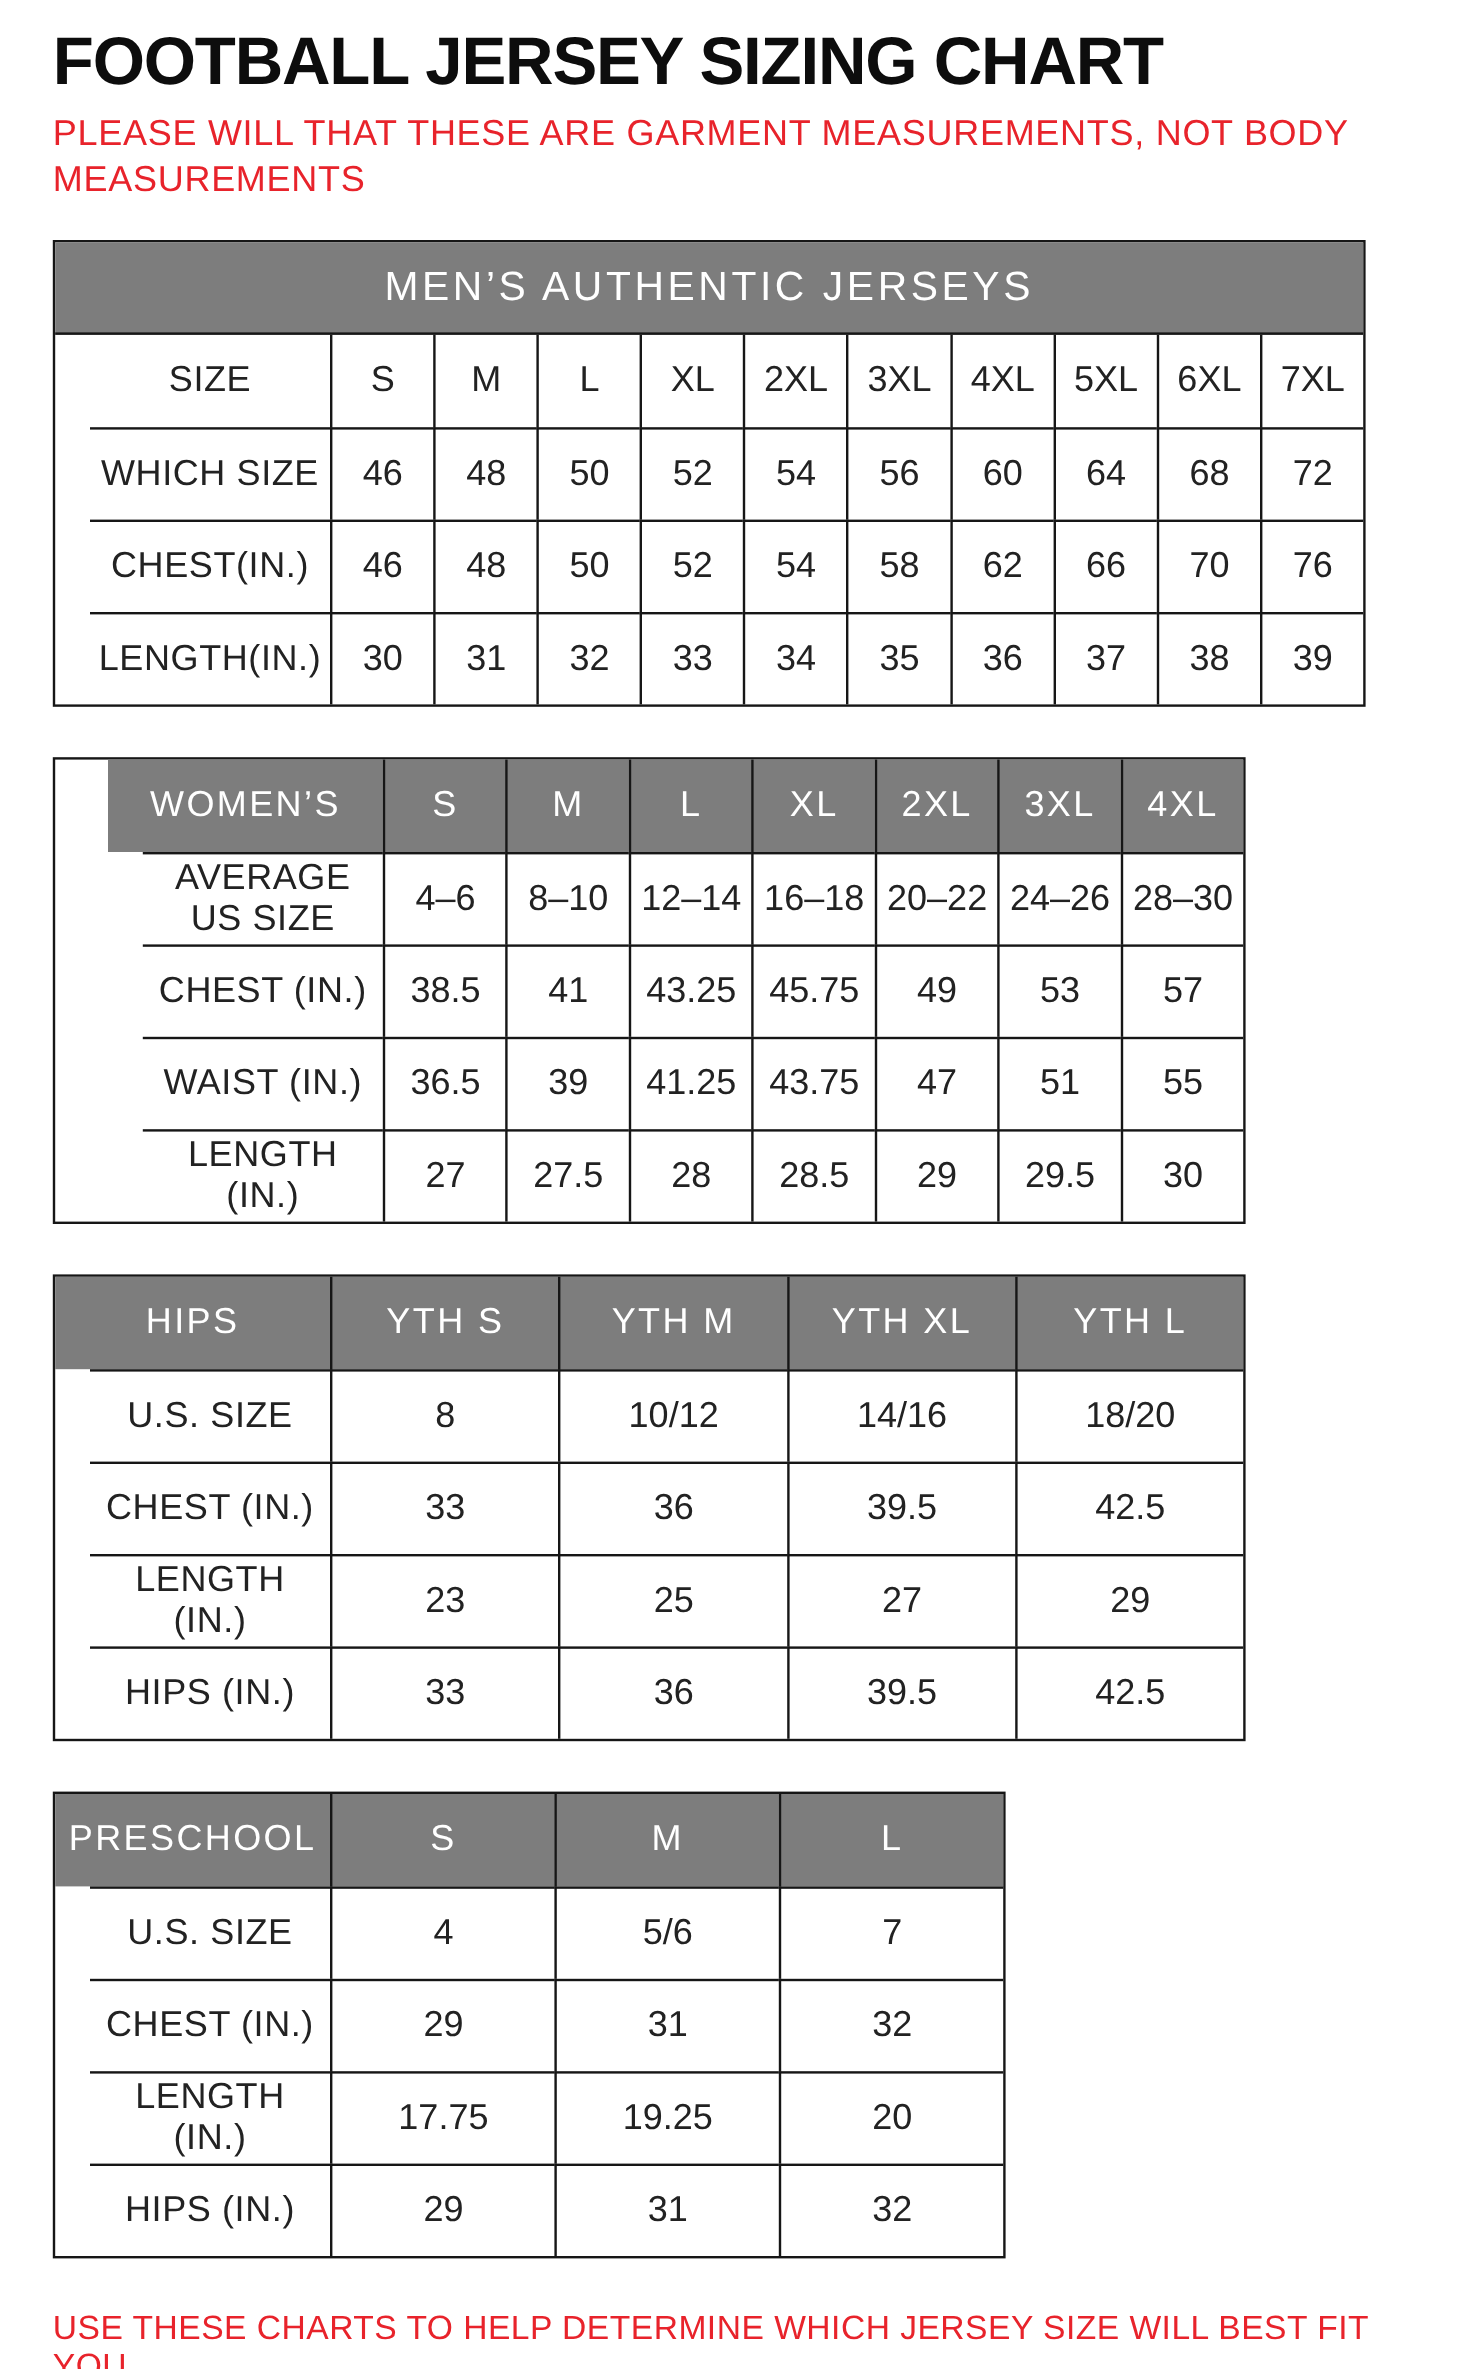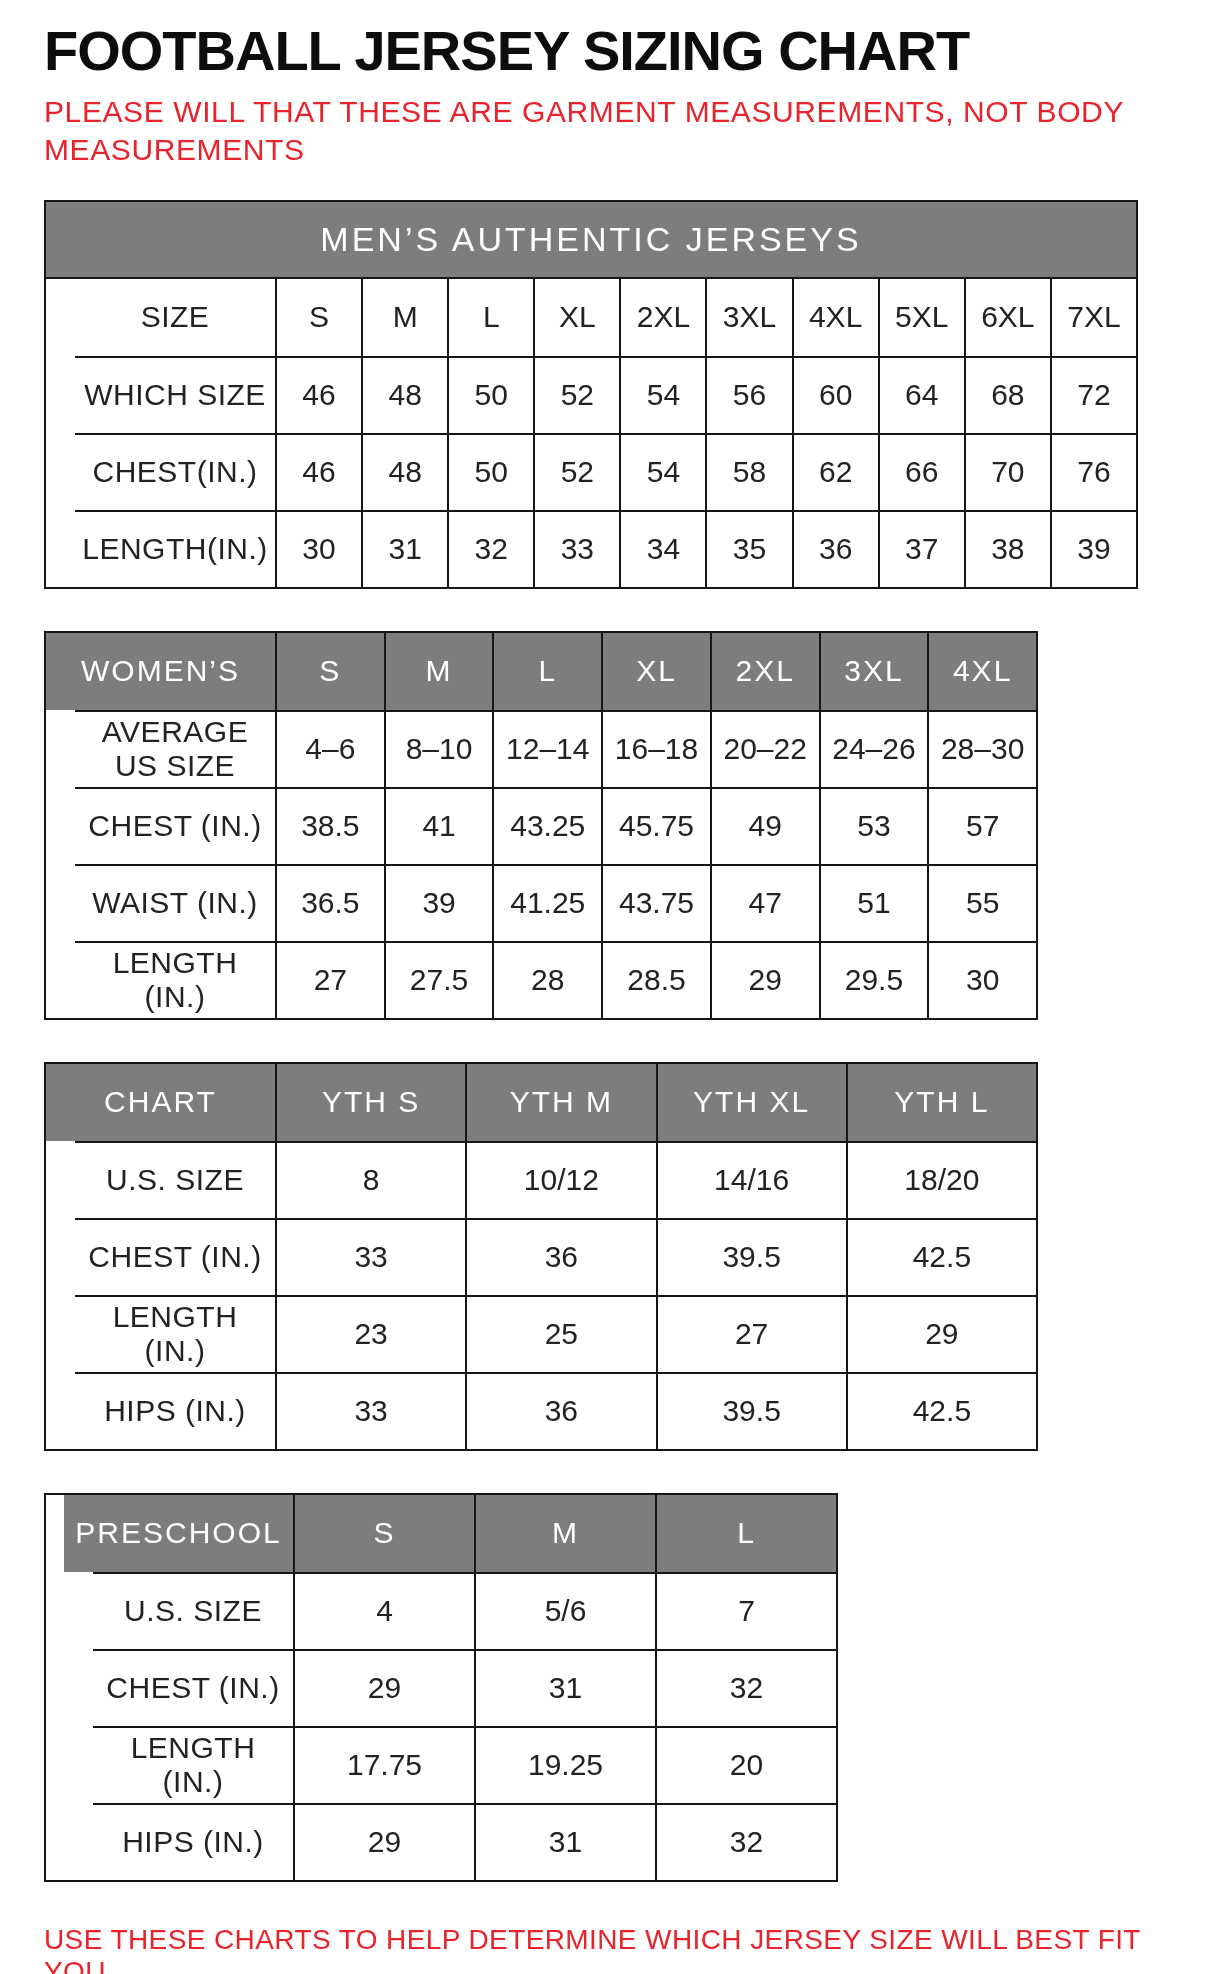--- a/index.html
+++ b/index.html
@@ -31,37 +31,37 @@
   }
 
   .sizing-table {
     border: 2px solid #161616;
     margin-bottom: 42px;
     background: #ffffff;
   }
   .w-mens      { width: 1094px; }
   .w-womens    { width: 994px; }
   .w-boys      { width: 994px; }
-  .w-preschool { width: 794px; padding-left: 18px; }
+  .w-preschool { width: 794px; }
 
   .table-title-bar {
     height: 77px;
     background: #7d7d7d;
     color: #ffffff;
     display: flex;
     align-items: center;
     justify-content: center;
     font-size: 34px;
     letter-spacing: 3px;
     border-bottom: 2px solid #161616;
   }
 
   .grid { display: grid; grid-auto-rows: 77px; }
   .g-mens      { grid-template-columns: 229px repeat(10, 1fr); }
-  .g-womens    { grid-template-columns: 229px repeat(7, 1fr); }
+  .g-womens    { grid-template-columns: 229px repeat(7, 1fr); padding-left: 44px; }
   .g-boys      { grid-template-columns: 229px repeat(4, 1fr); }
   .g-preschool { grid-template-columns: 229px repeat(3, 1fr); }
 
   .cell {
     display: flex;
     align-items: center;
     justify-content: center;
     text-align: center;
     font-size: 30px;
     color: #222222;
@@ -192,21 +192,21 @@
         <div class="cell">28</div>
         <div class="cell">28.5</div>
         <div class="cell">29</div>
         <div class="cell">29.5</div>
         <div class="cell">30</div>
       </div>
   </section>
 
   <section class="sizing-table w-boys">
     <div class="grid g-boys">
-        <div class="cell head-cell first-row first-col">CHART</div>
+        <div class="cell head-cell first-row first-col">HIPS</div>
         <div class="cell head-cell first-row">YTH S</div>
         <div class="cell head-cell first-row">YTH M</div>
         <div class="cell head-cell first-row">YTH XL</div>
         <div class="cell head-cell first-row">YTH L</div>
         <div class="cell first-col label-cell">U.S. SIZE</div>
         <div class="cell">8</div>
         <div class="cell">10/12</div>
         <div class="cell">14/16</div>
         <div class="cell">18/20</div>
         <div class="cell first-col label-cell">CHEST (IN.)</div>

